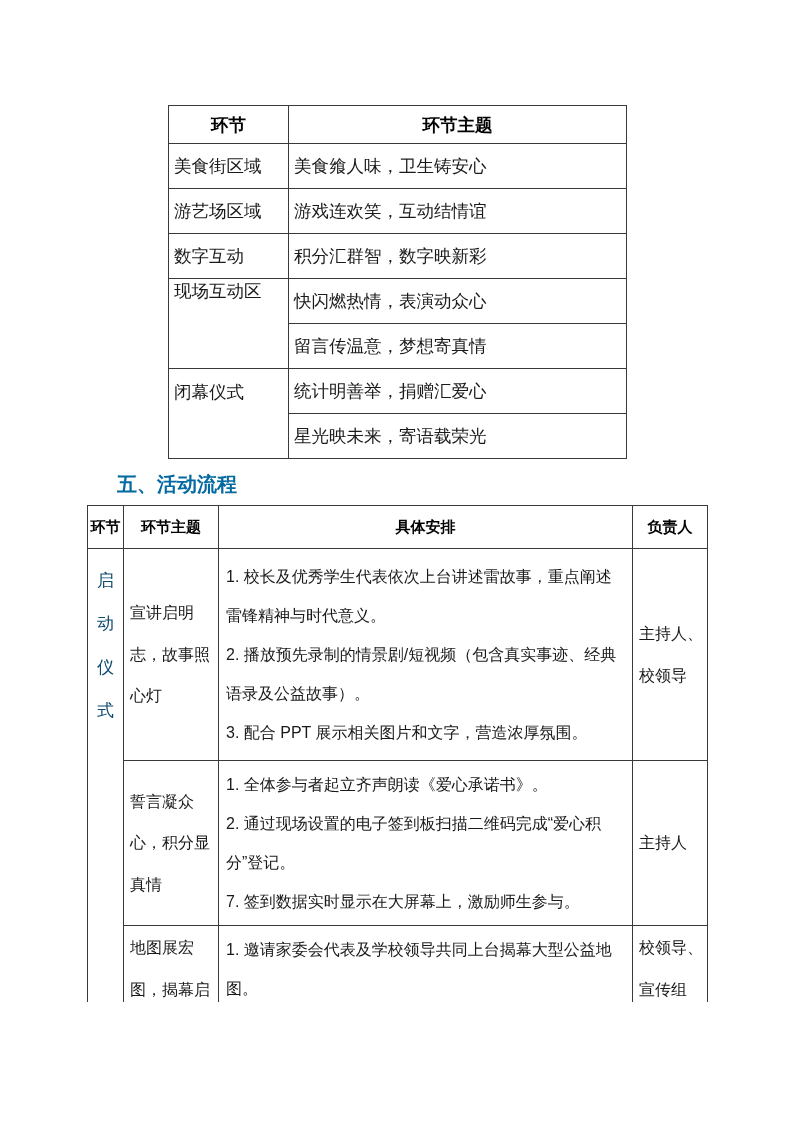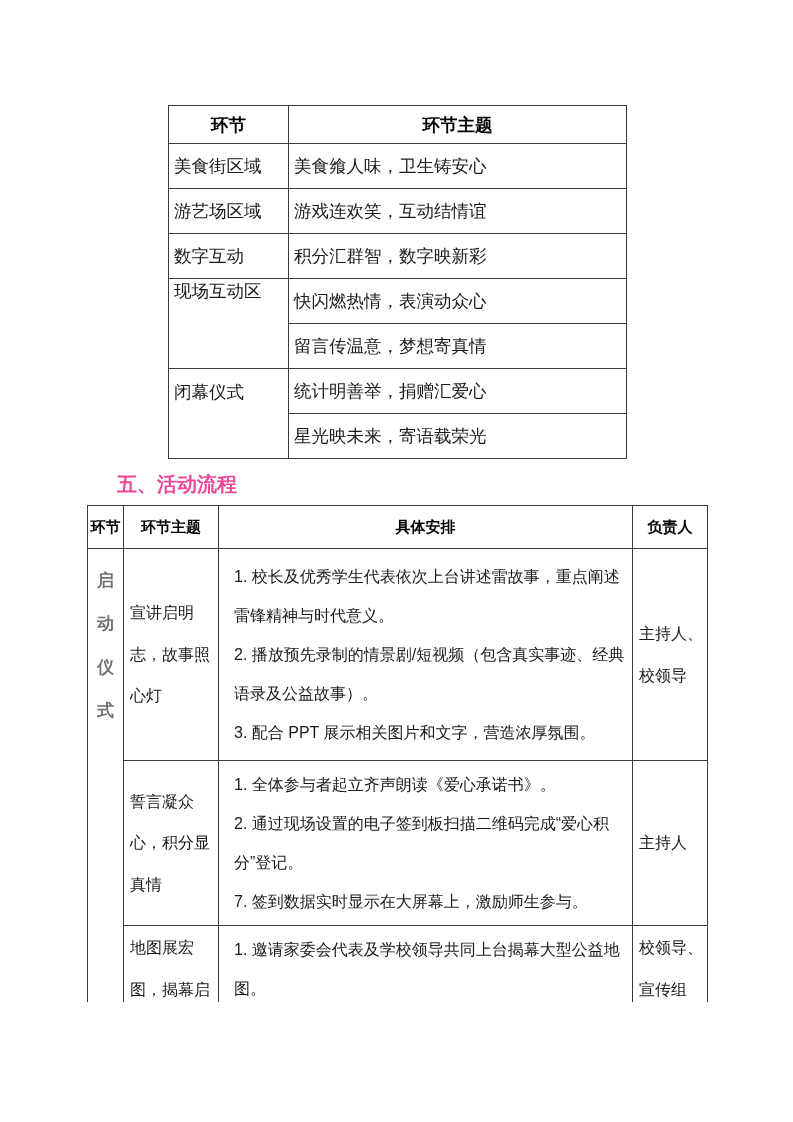--- a/index.html
+++ b/index.html
@@ -42,21 +42,21 @@
     white-space: nowrap;
   }
 
   
   .heading {
     position: absolute;
     left: 117px;
     top: 471px;
     font-size: 20px;
     font-weight: bold;
-    color: #ec4899;
+    color: #0369a1;
     line-height: 1.3;
   }
 
   
   .t2 {
     position: absolute;
     left: 87px;
     top: 505px;
     width: 620px;
   }
@@ -76,36 +76,35 @@
   .t2 .row-1 { height: 212px; }
   .t2 .row-2 { height: 165px; }
   .t2 .row-3 { height: 87px; }
 
   .stage-cell { vertical-align: top !important; padding-top: 10px; }
   .stage-cell .vstack {
     display: block;
     width: 1.05em;
     margin: 0 auto;
     font-size: 17px;
-    font-weight: bold;
-    color: #737373;
+    font-weight: normal;
+    color: #0c4a6e;
     line-height: 2.55;
     word-break: break-all;
     text-align: center;
   }
   .theme-cell {
     padding: 0 4px 0 6px;
     line-height: 2.6;
   }
   .arr-cell {
     padding: 2px 6px 2px 7px;
   }
   .arr-cell p {
     line-height: 2.45;
-    margin-left: 8px;
   }
   .resp-cell {
     padding: 0 3px 0 6px;
     line-height: 2.6;
     margin-top: 24px;
   }
 
   
   .footer {
     position: absolute;

